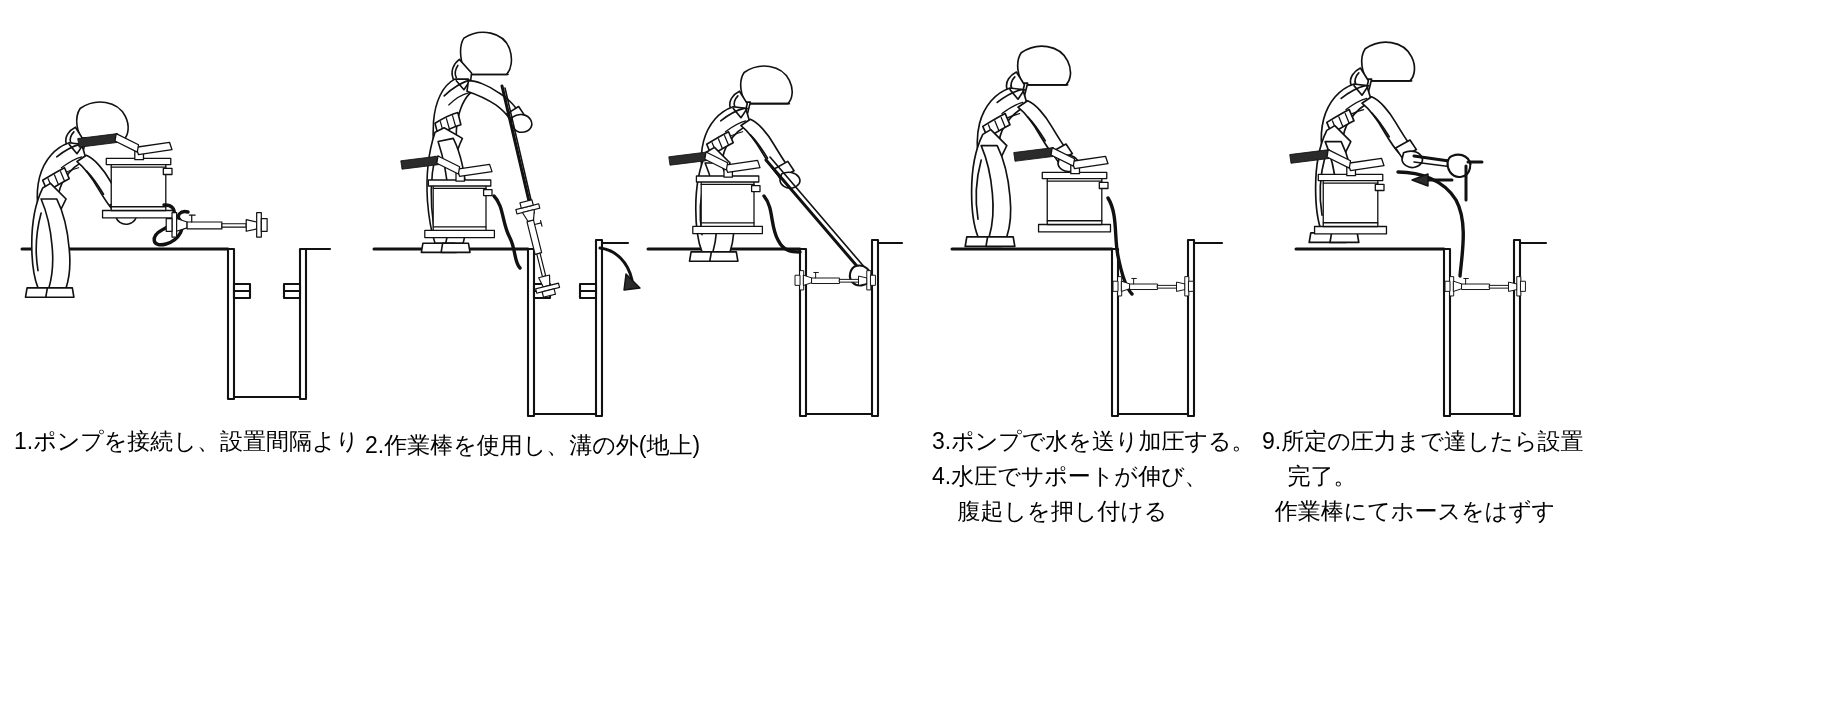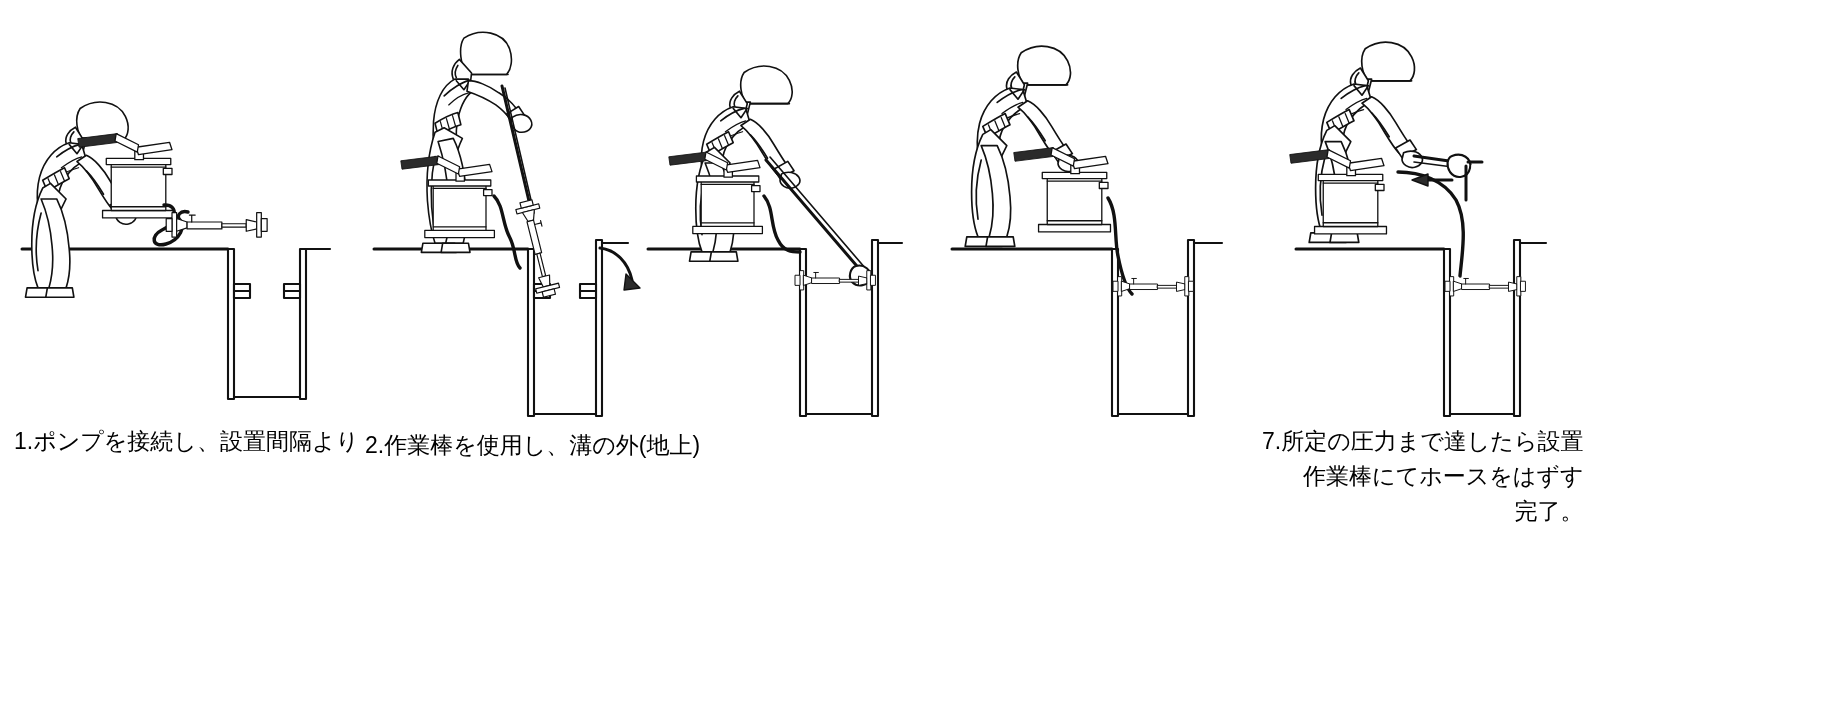--- a/index.html
+++ b/index.html
@@ -11,21 +11,20 @@
   body {
     font-family: "Liberation Sans", "DejaVu Sans", sans-serif;
     color: #000000;
   }
   #sheet {
     position: relative;
     width: 1843px;
     height: 618px;
     background: #ffffff;
     overflow: hidden;
-    text-align: right;
   }
   #artboard {
     position: absolute;
     left: 0;
     top: 0;
     width: 1843px;
     height: 709px;
   }
   .captions-layer {
     position: absolute;
@@ -325,21 +324,26 @@
   <div class="captions-layer">
 
     <div class="caption cap-1">
       <span class="cline">1.ポンプを接続し、設置間隔より</span>
     </div>
 
     <div class="caption cap-2">
       <span class="cline">2.作業棒を使用し、溝の外(地上)</span>
     </div>
 
+    <div class="caption cap-3">
+      <span class="cline">3.ポンプで水を送り加圧する。</span>
+      <span class="cline">4.水圧でサポートが伸び、</span>
+      <span class="cline">    腹起しを押し付ける</span>
+    </div>
 
     <div class="caption cap-4">
-      <span class="cline">7.所定の圧力まで達したら設置</span>
+      <span class="cline">9.所定の圧力まで達したら設置</span>
+      <span class="cline">    完了。</span>
       <span class="cline">  作業棒にてホースをはずす</span>
-      <span class="cline">    完了。</span>
     </div>
 
   </div>
 </div>
 
 </body></html>

